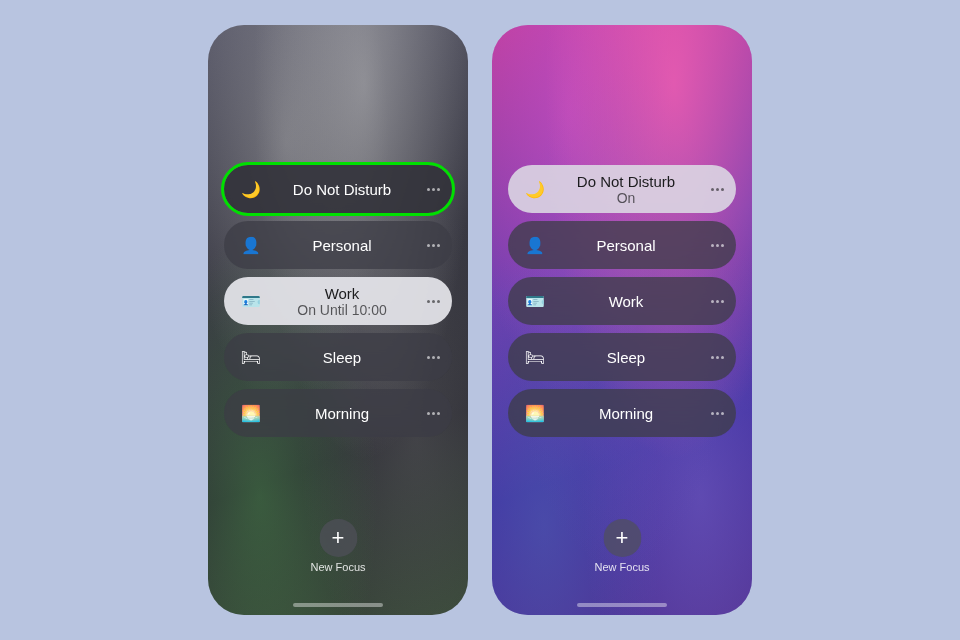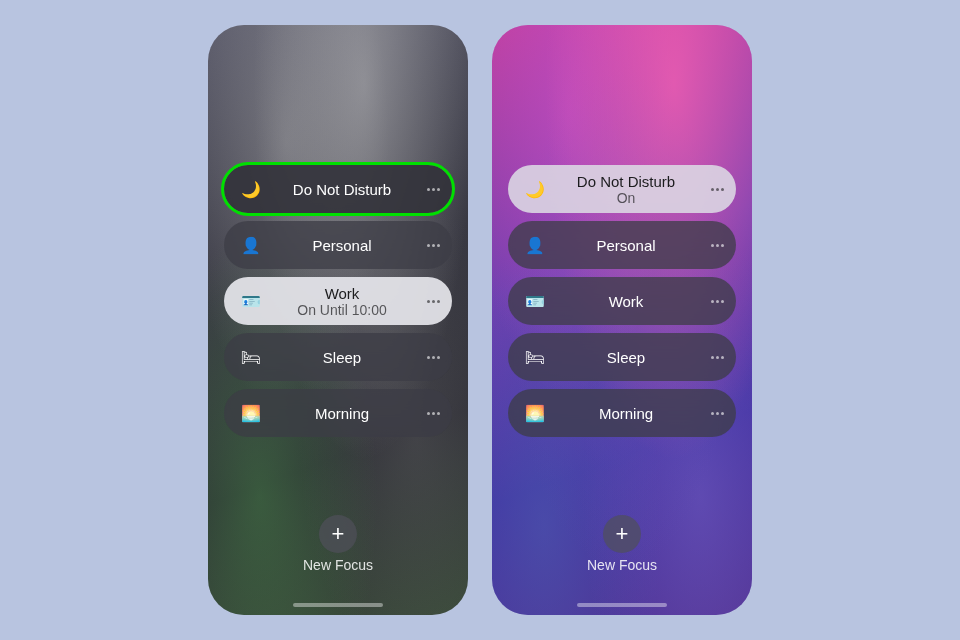--- a/index.html
+++ b/index.html
@@ -157,21 +157,21 @@
       background: rgba(80, 80, 90, 0.7);
       display: flex;
       align-items: center;
       justify-content: center;
       font-size: 22px;
       color: white;
       backdrop-filter: blur(6px);
     }
 
     .new-focus-label {
-      font-size: 14px;
+      font-size: 11px;
       color: white;
       opacity: 0.85;
     }
 
     .home-indicator {
       position: absolute;
       bottom: 8px;
       left: 50%;
       transform: translateX(-50%);
       width: 90px;

